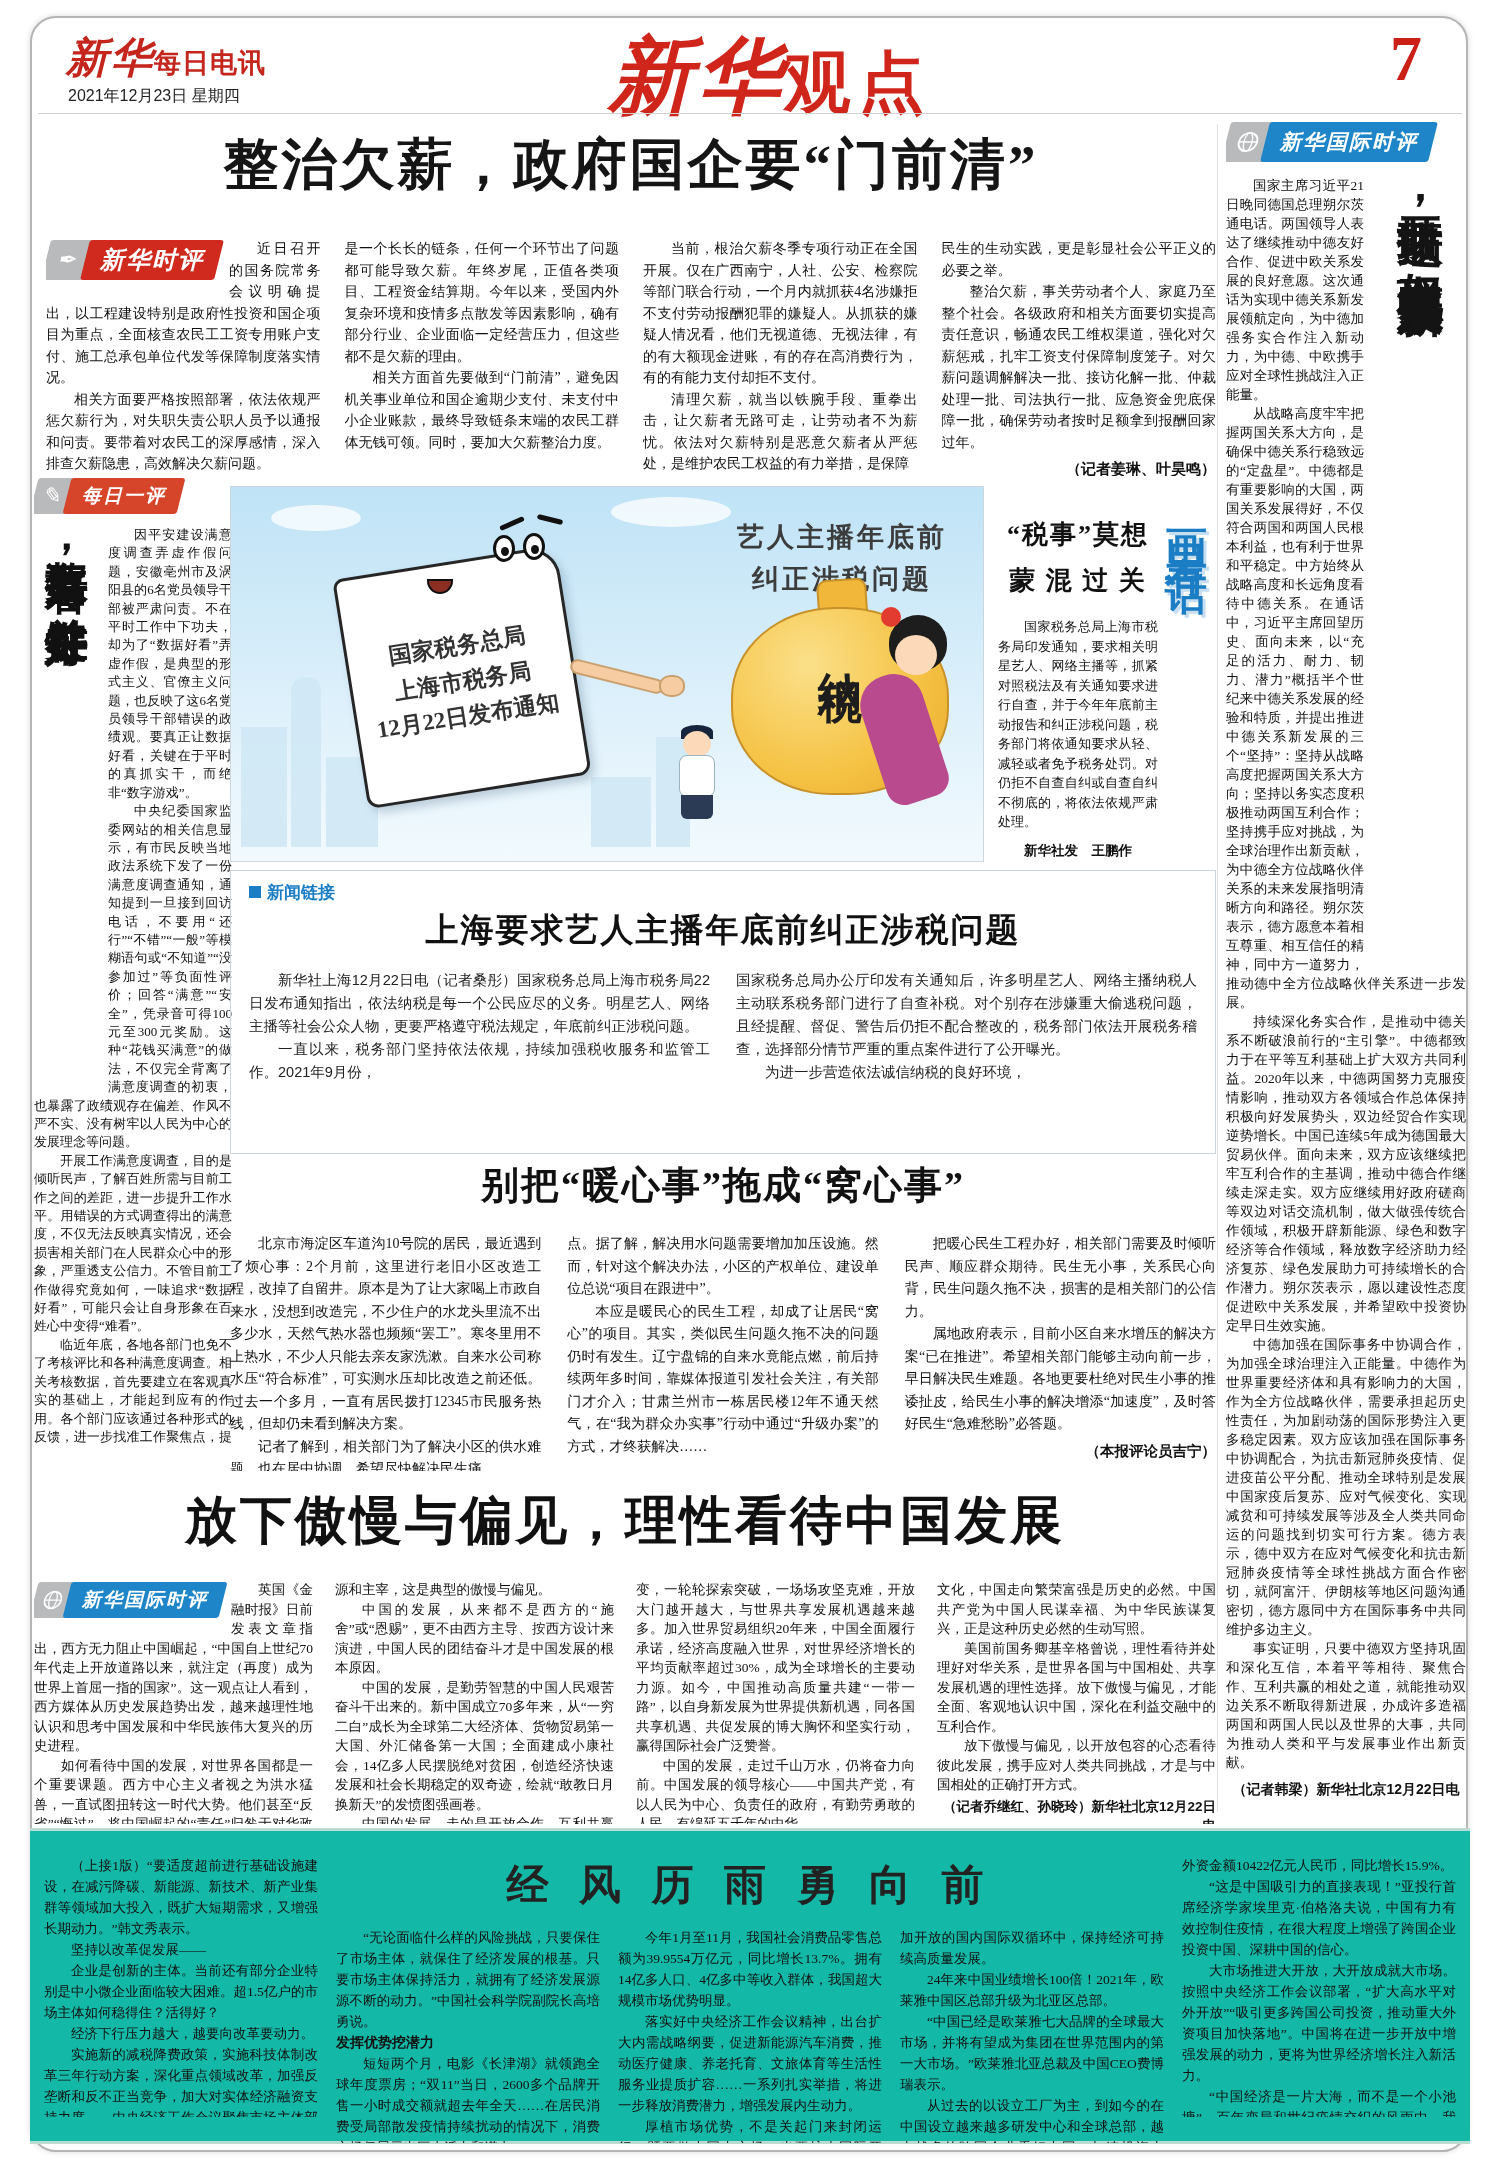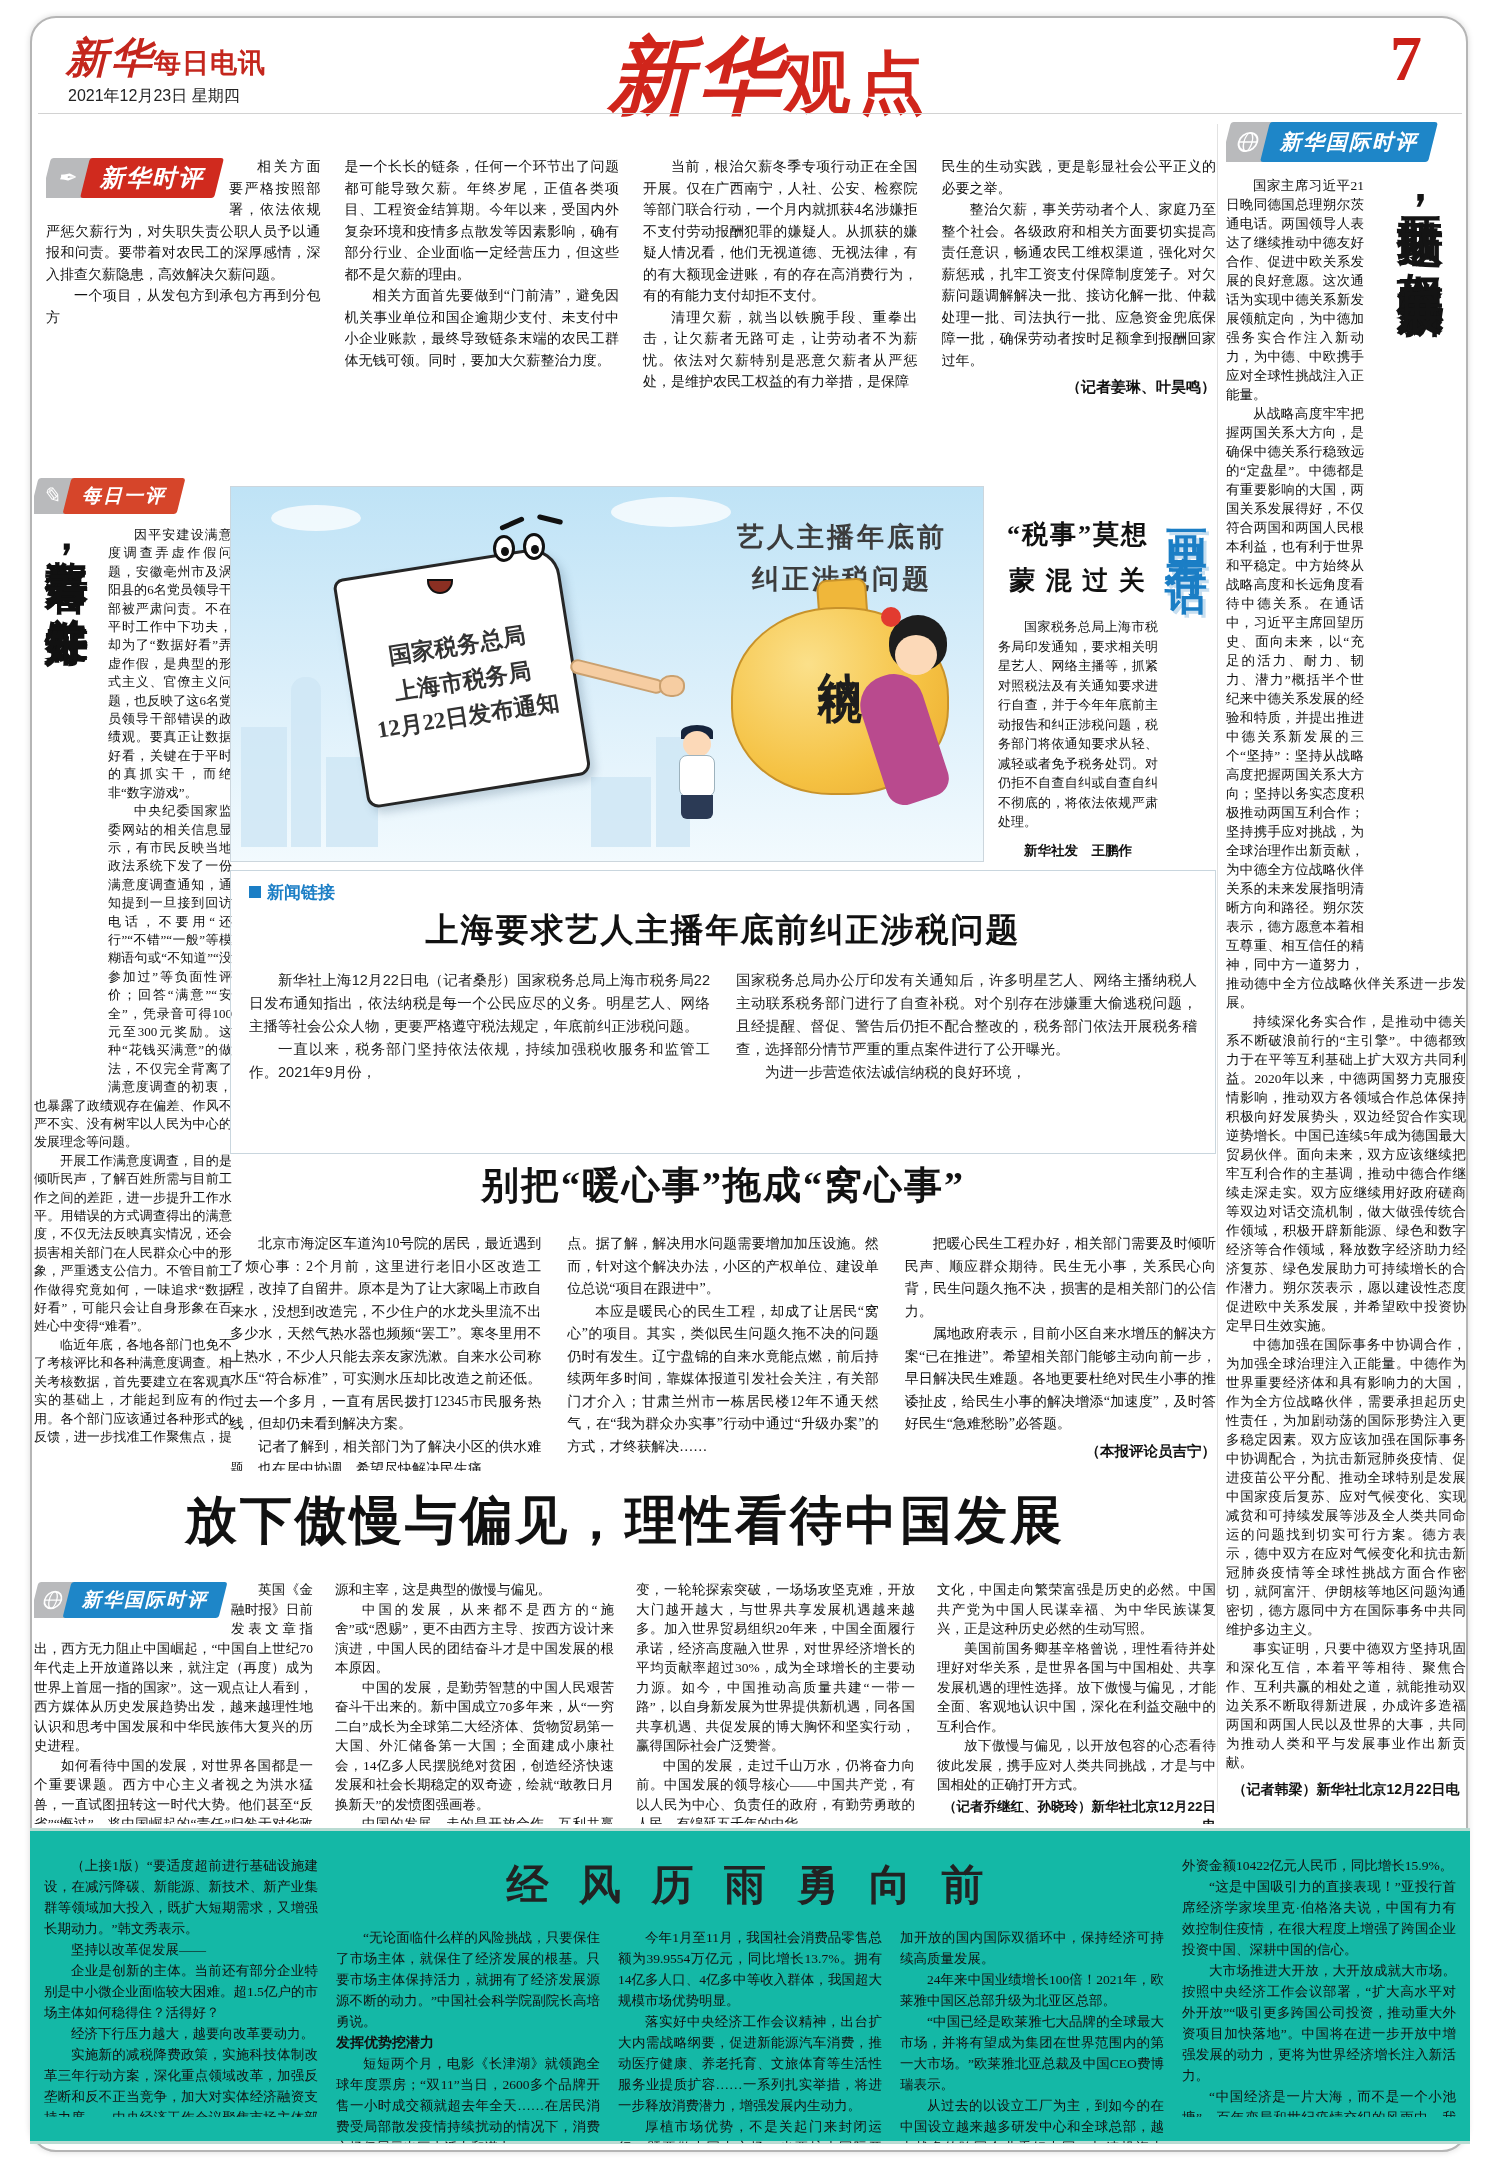--- a/index.html
+++ b/index.html
@@ -151,31 +151,32 @@
     <span class="logo-calli">新华</span><span class="logo-rest">每日电讯</span>
   </div>
   <div class="issue-date">2021年12月23日 星期四</div>
   <div class="brand">
     <span class="brand-calli">新华</span><span class="brand-rest">观点</span>
   </div>
   <div class="pageno">7</div>
   <div class="header-rule"></div>
 
   <section class="art-qianxin">
+    <h1 class="headline">整治欠薪，政府国企要“门前清”</h1>
     <div class="cols">
       <div class="col">
         <span class="badge-wrap">
           <span class="badge">
               <span class="bicon">✒</span>
               <span class="blbl">
                 <span>新华时评</span>
               </span>
             </span>
         </span>
-        <span><p>相关方面要严格按照部署，依法依规严惩欠薪行为，对失职失责公职人员予以通报和问责。要带着对农民工的深厚感情，深入排查欠薪隐患，高效解决欠薪问题。</p><p>一个项目，从发包方到承包方再到分包方</p></span>
+        <span><p>近日召开的国务院常务会议明确提出，以工程建设特别是政府性投资和国企项目为重点，全面核查农民工工资专用账户支付、施工总承包单位代发等保障制度落实情况。</p><p>相关方面要严格按照部署，依法依规严惩欠薪行为，对失职失责公职人员予以通报和问责。要带着对农民工的深厚感情，深入排查欠薪隐患，高效解决欠薪问题。</p><p>一个项目，从发包方到承包方再到分包方</p></span>
       </div>
       <div class="col cont">
           <p>是一个长长的链条，任何一个环节出了问题都可能导致欠薪。年终岁尾，正值各类项目、工程资金结算期。今年以来，受国内外复杂环境和疫情多点散发等因素影响，确有部分行业、企业面临一定经营压力，但这些都不是欠薪的理由。</p>
           <p>相关方面首先要做到“门前清”，避免因机关事业单位和国企逾期少支付、未支付中小企业账款，最终导致链条末端的农民工群体无钱可领。同时，要加大欠薪整治力度。</p>
         </div>
       <div class="col">
           <p>当前，根治欠薪冬季专项行动正在全国开展。仅在广西南宁，人社、公安、检察院等部门联合行动，一个月内就抓获4名涉嫌拒不支付劳动报酬犯罪的嫌疑人。从抓获的嫌疑人情况看，他们无视道德、无视法律，有的有大额现金进账，有的存在高消费行为，有的有能力支付却拒不支付。</p>
           <p>清理欠薪，就当以铁腕手段、重拳出击，让欠薪者无路可走，让劳动者不为薪忧。依法对欠薪特别是恶意欠薪者从严惩处，是维护农民工权益的有力举措，是保障</p>
         </div>
       <div class="col cont">

